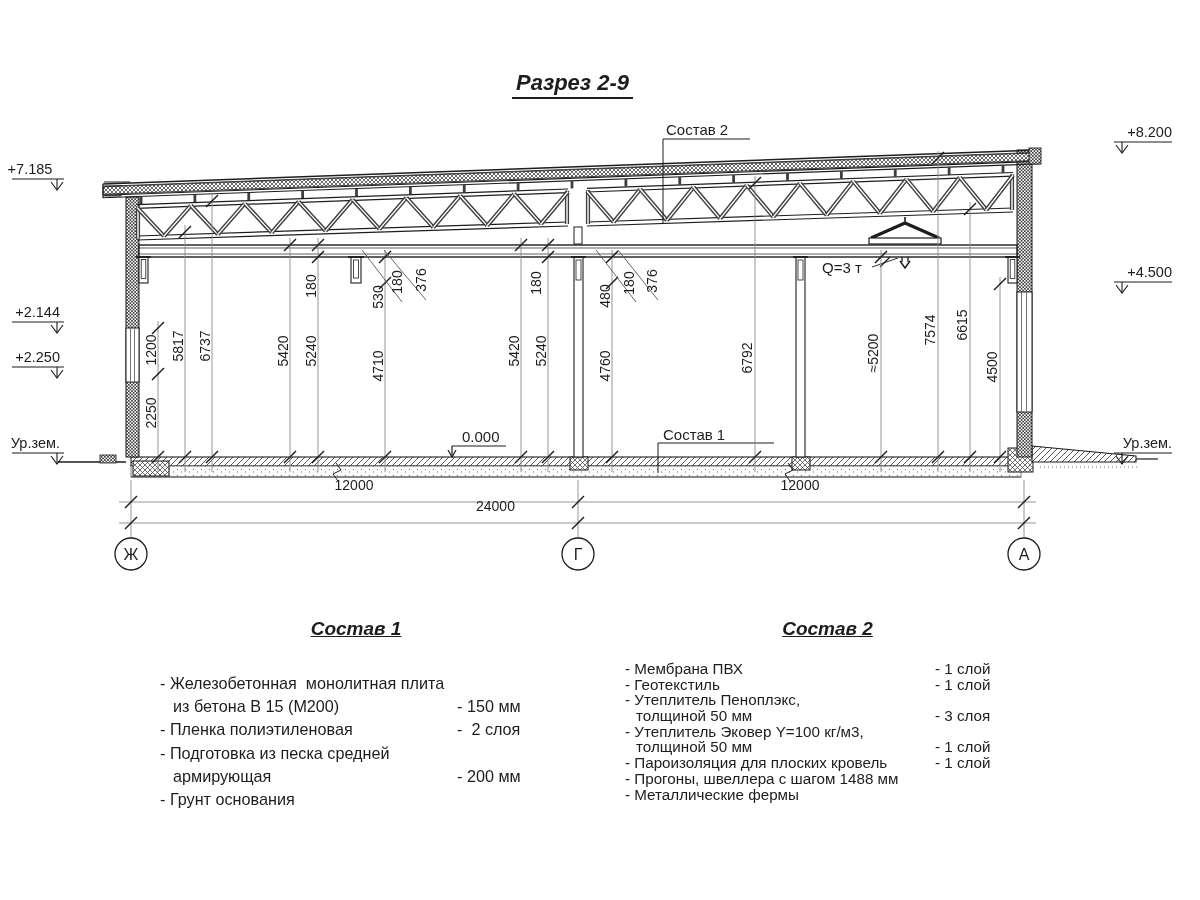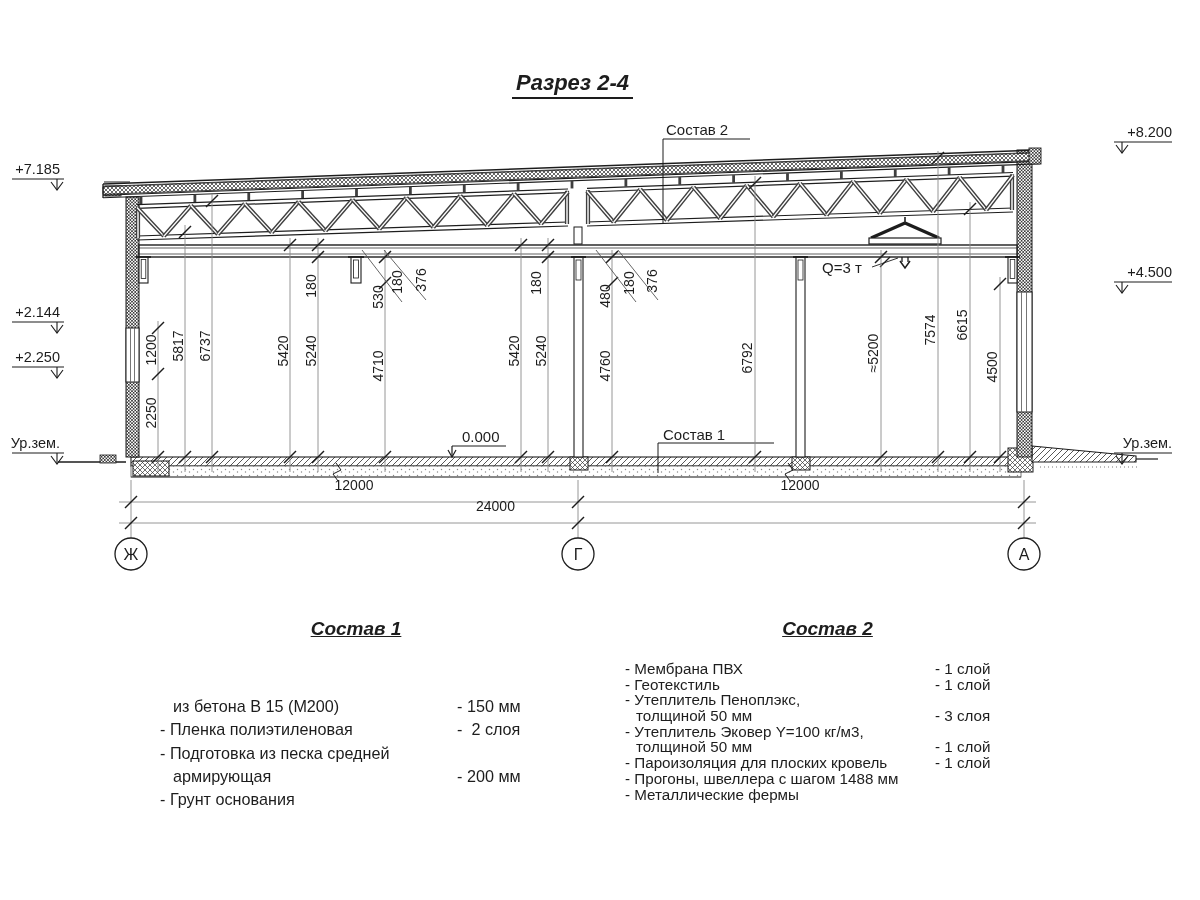--- a/index.html
+++ b/index.html
@@ -324,31 +324,32 @@
         <line x1="1018" y1="529" x2="1030" y2="517" stroke="#1d1d1d" stroke-width="1.5"></line>
         <circle cx="131" cy="554" r="16" fill="#fff" stroke="#1d1d1d" stroke-width="1.3"></circle>
         <text x="131" y="560" text-anchor="middle" font-size="16" fill="#1d1d1d" font-family="&quot;Liberation Sans&quot;, sans-serif">Ж</text>
         <circle cx="578" cy="554" r="16" fill="#fff" stroke="#1d1d1d" stroke-width="1.3"></circle>
         <text x="578" y="560" text-anchor="middle" font-size="16" fill="#1d1d1d" font-family="&quot;Liberation Sans&quot;, sans-serif">Г</text>
         <circle cx="1024" cy="554" r="16" fill="#fff" stroke="#1d1d1d" stroke-width="1.3"></circle>
         <text x="1024" y="560" text-anchor="middle" font-size="16" fill="#1d1d1d" font-family="&quot;Liberation Sans&quot;, sans-serif">А</text>
       </g>
     </svg>
 
-  <div class="lab title" style="left:512px;top:72px;">Разрез 2-4</div>
+  <div class="lab title" style="left:512px;top:72px;">Разрез 2-9</div>
 
   <div class="lab callout" style="left:666px;top:122px;">Состав 2</div>
   <div class="lab callout" style="left:663px;top:427px;">Состав 1</div>
   <div class="lab callout" style="left:462px;top:429px;">0.000</div>
   <div class="lab callout" style="left:822px;top:260px;">Q=3 т</div>
 
   <div class="comp c1" style="left:160px;top:618px;width:392px;">
     <span class="comp-h">Состав 1</span>
     <div class="rows" style="margin-top:34px;">
         <div class="row">
+          <span class="t">- Железобетонная  монолитная плита</span>
           <span class="v"></span>
         </div>
         <div class="row">
           <span class="t ind">из бетона В 15 (М200)</span>
           <span class="v">- 150 мм</span>
         </div>
         <div class="row">
           <span class="t">- Пленка полиэтиленовая</span>
           <span class="v">-  2 слоя</span>
         </div>
@@ -401,21 +402,21 @@
           <span class="t">- Прогоны, швеллера с шагом 1488 мм</span>
           <span class="v"></span>
         </div>
         <div class="row">
           <span class="t">- Металлические фермы</span>
           <span class="v"></span>
         </div>
       </div>
   </div>
 <div class="lab " style="left: 0px; top: 0px;"> </div>
-    <div class="lab elev" style="left: 0px; top: 162px; width: 60px; text-align: right;">+7.185</div>
+    <div class="lab elev" style="left: 0px; top: 162px; width: 60px; text-align: center;">+7.185</div>
     <div class="lab elev" style="left: 0px; top: 305px; width: 60px; text-align: right;">+2.144</div>
     <div class="lab elev" style="left: 0px; top: 350px; width: 60px; text-align: right;">+2.250</div>
     <div class="lab elev" style="left: 0px; top: 436px; width: 60px; text-align: right;">Ур.зем.</div>
     <div class="lab elev" style="left: 1112px; top: 125px; width: 60px; text-align: right;">+8.200</div>
     <div class="lab elev" style="left: 1112px; top: 265px; width: 60px; text-align: right;">+4.500</div>
     <div class="lab elev" style="left: 1112px; top: 436px; width: 60px; text-align: right;">Ур.зем.</div>
     <div class="lab vdim" style="left: 111px; top: 406px; width: 80px; text-align: center;">2250</div>
     <div class="lab vdim" style="left: 111px; top: 343px; width: 80px; text-align: center;">1200</div>
     <div class="lab vdim" style="left: 138px; top: 339px; width: 80px; text-align: center;">5817</div>
     <div class="lab vdim" style="left: 165px; top: 339px; width: 80px; text-align: center;">6737</div>

